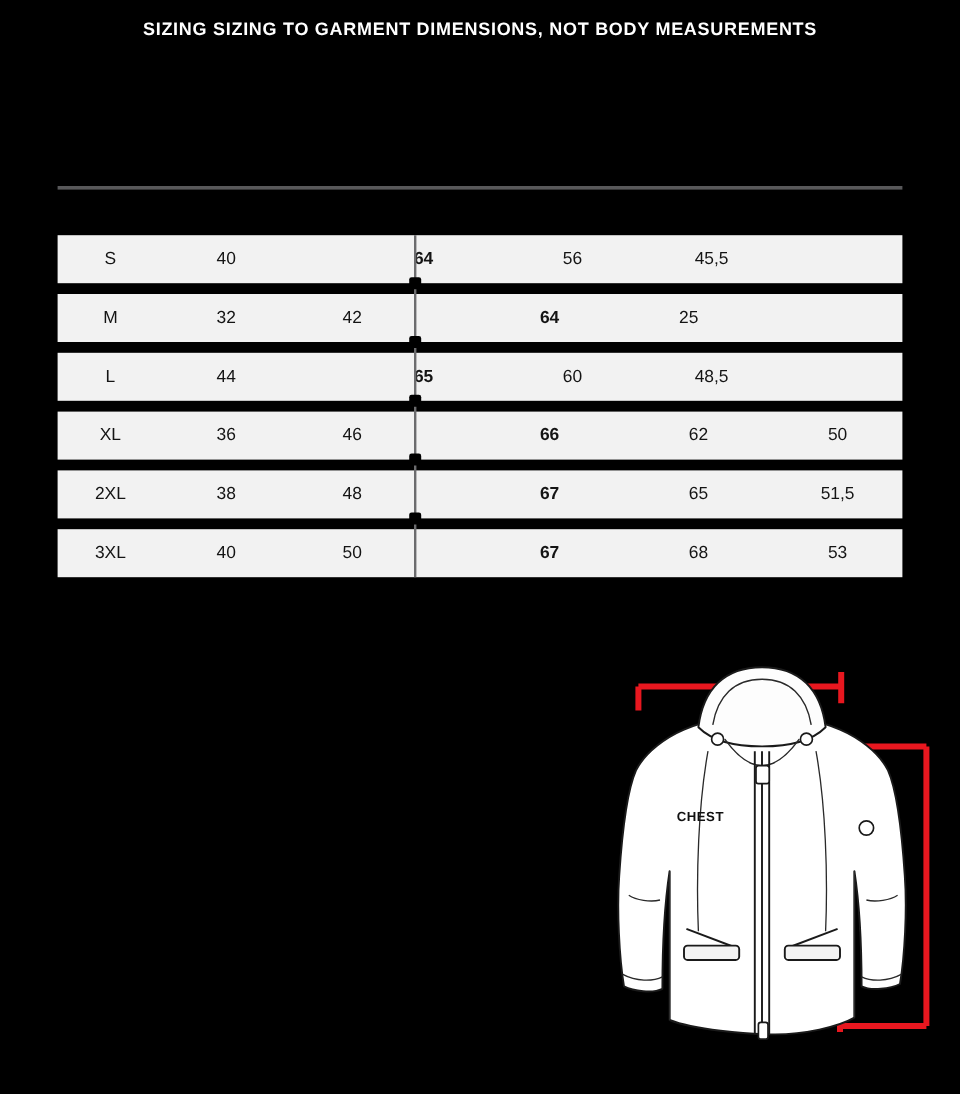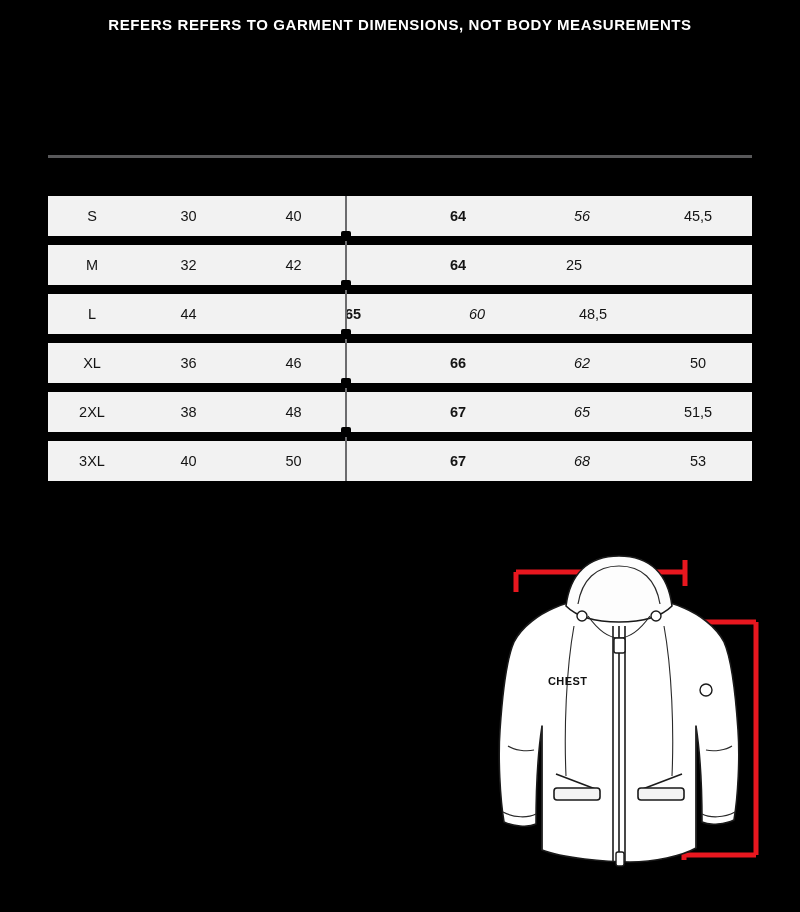--- a/index.html
+++ b/index.html
@@ -60,21 +60,21 @@
     text-align: center;
     line-height: 40px;
     font-size: 14.5px;
     color: #141414;
   }
   .c-size   { width: 88px; text-align: center; }
   .c-1      { width: 105px; }
   .c-2      { width: 105px; }
   .c-gap    { width: 50px; }
   .c-3      { width: 124px; font-weight: bold; }
-  .c-4      { width: 124px; font-style: italic; }
+  .c-4      { width: 124px; }
   .c-5      { width: 108px; }
 
   
   .divider {
     position: absolute;
     top: 196px;
     left: 345px;
     width: 2px;
     height: 285px;
     background: #6c6c6e;
@@ -84,48 +84,47 @@
     left: 341px;
     width: 10px;
     height: 10px;
     background: #000000;
     border-radius: 2px;
   }
 
   
   .jacket-wrap {
     position: absolute;
-    left: 470px;
+    left: 486px;
     top: 530px;
     width: 310px;
     height: 360px;
   }
   .jacket-wrap svg { display: block; }
   .chest-label {
     position: absolute;
     left: 78px;
     top: 145px;
     font-size: 11px;
     font-weight: bold;
     color: #111111;
     letter-spacing: 0.4px;
   }
 </style>
 </head>
 <body>
 
-<div class="heading">REFERS REFERS TO GARMENT DIMENSIONS, NOT BODY MEASUREMENTS</div>
+<div class="heading">SIZING SIZING TO GARMENT DIMENSIONS, NOT BODY MEASUREMENTS</div>
 
 <div class="top-rule"></div>
 
 <div class="table">
 
   <div class="row">
     <div class="cell c-size">S</div>
-    <div class="cell c-1">30</div>
     <div class="cell c-2">40</div>
     <div class="cell c-gap"></div>
     <div class="cell c-3">64</div>
     <div class="cell c-4">56</div>
     <div class="cell c-5">45,5</div>
   </div>
 
   <div class="row">
     <div class="cell c-size">M</div>
     <div class="cell c-1">32</div>

